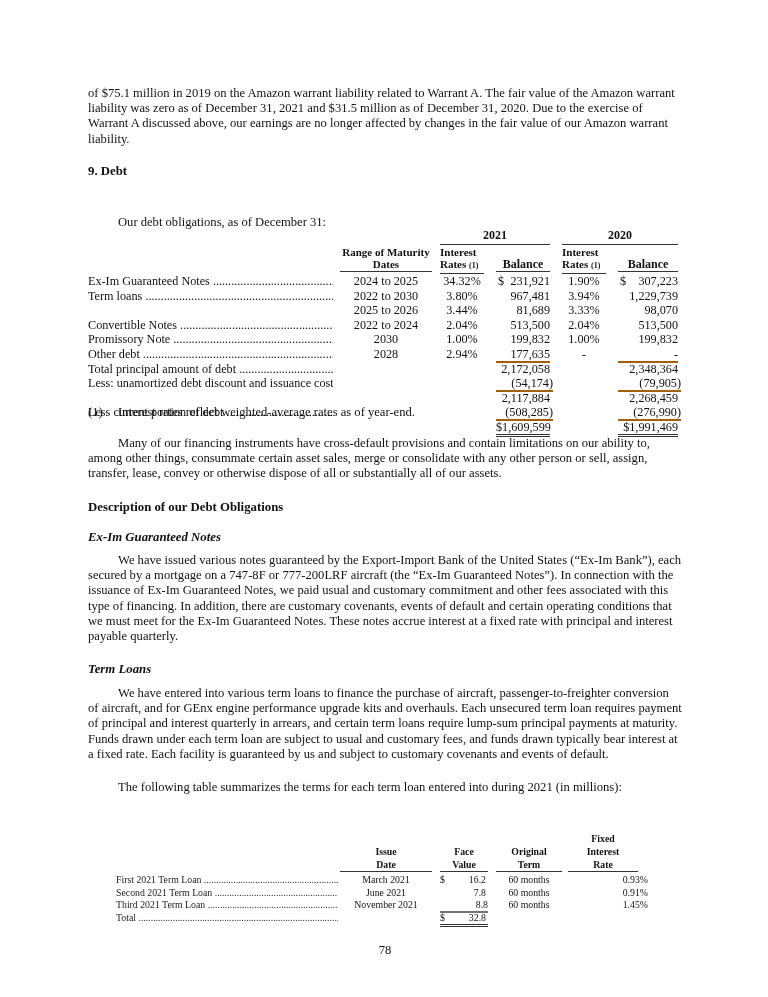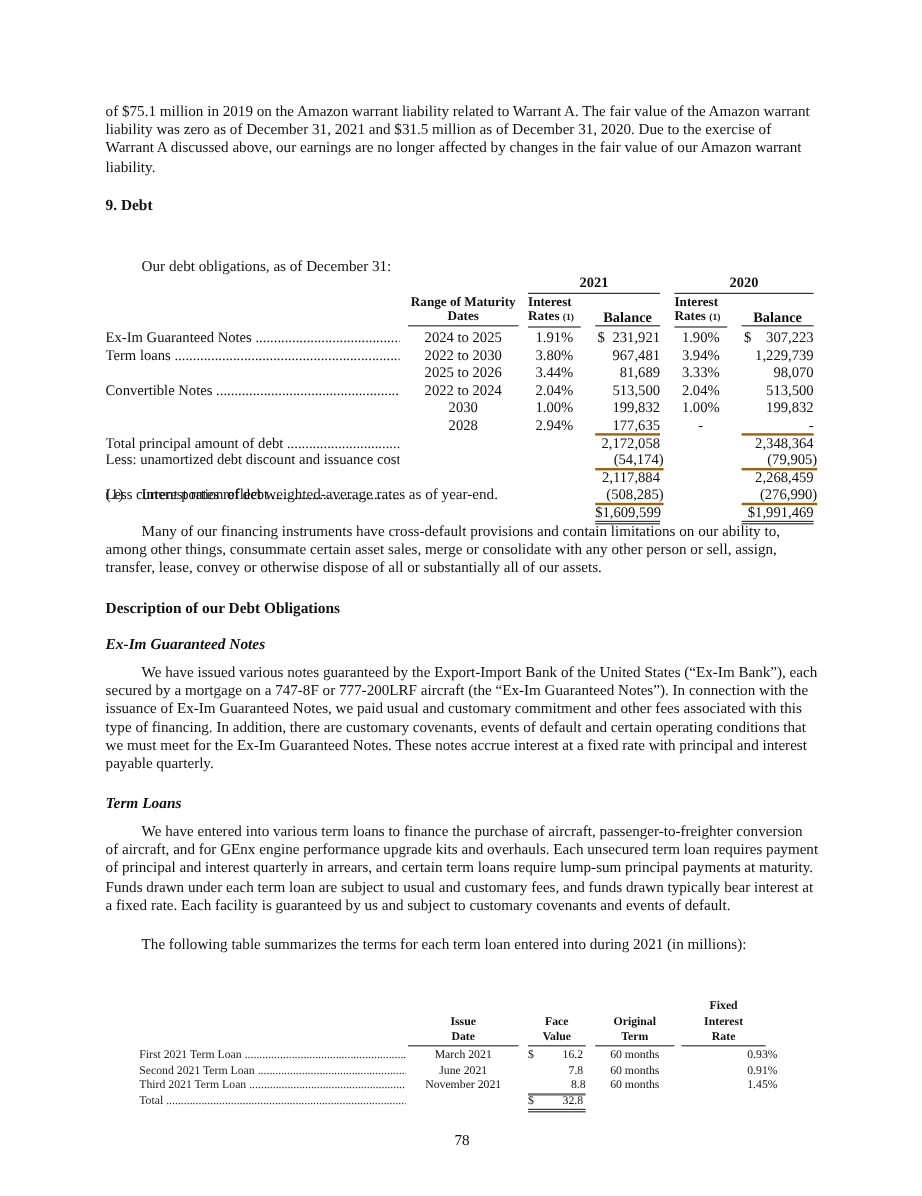--- a/index.html
+++ b/index.html
@@ -63,21 +63,21 @@
     <div class="hdr" style="left:408px; top:30px; width:54px; text-align:center; font-size:12px;">Balance</div>
     <div class="hdr" style="left:474px; top:18px; width:44px; text-align:left;">
       <div>Interest</div>
       <div><span>Rates</span> <small>(1)</small></div>
     </div>
     <div class="hdr" style="left:530px; top:30px; width:60px; text-align:center; font-size:12px;">Balance</div>
 
     <div class="row" style="top:46px;">
       <span class="lbl">Ex-Im Guaranteed Notes</span>
       <span class="c" style="left:252px; width:92px;">2024 to 2025</span>
-      <span class="c" style="left:350px; width:48px;">1.91%</span>
+      <span class="c" style="left:350px; width:48px;">34.32%</span>
       <span class="dollar" style="left:410px;">$</span>
       <span class="r" style="left:408px; width:54px;">231,921</span>
       <span class="c" style="left:472px; width:48px;">1.90%</span>
       <span class="dollar" style="left:532px;">$</span>
       <span class="r" style="left:530px; width:60px;">307,223</span>
     </div>
     <div class="row" style="top:60.6px;">
       <span class="lbl">Term loans</span>
       <span class="c" style="left:252px; width:92px;">2022 to 2030</span>
       <span class="c" style="left:350px; width:48px;">3.80%</span>
@@ -94,27 +94,29 @@
     </div>
     <div class="row" style="top:89.8px;">
       <span class="lbl">Convertible Notes</span>
       <span class="c" style="left:252px; width:92px;">2022 to 2024</span>
       <span class="c" style="left:350px; width:48px;">2.04%</span>
       <span class="r" style="left:408px; width:54px;">513,500</span>
       <span class="c" style="left:472px; width:48px;">2.04%</span>
       <span class="r" style="left:530px; width:60px;">513,500</span>
     </div>
     <div class="row" style="top:104.4px;">
+      <span class="lbl">Promissory Note</span>
       <span class="c" style="left:252px; width:92px;">2030</span>
       <span class="c" style="left:350px; width:48px;">1.00%</span>
       <span class="r" style="left:408px; width:54px;">199,832</span>
       <span class="c" style="left:472px; width:48px;">1.00%</span>
       <span class="r" style="left:530px; width:60px;">199,832</span>
     </div>
     <div class="row" style="top:119px;">
+      <span class="lbl">Other debt</span>
       <span class="c" style="left:252px; width:92px;">2028</span>
       <span class="c" style="left:350px; width:48px;">2.94%</span>
       <span class="r ul" style="left:408px; width:54px;">177,635</span>
       <span class="c" style="left:472px; width:48px;">-</span>
       <span class="r ul" style="left:530px; width:60px;">-</span>
     </div>
     <div class="row" style="top:133.6px;">
       <span class="lbl">Total principal amount of debt</span>
       <span class="r" style="left:408px; width:54px;">2,172,058</span>
       <span class="r" style="left:530px; width:60px;">2,348,364</span>

